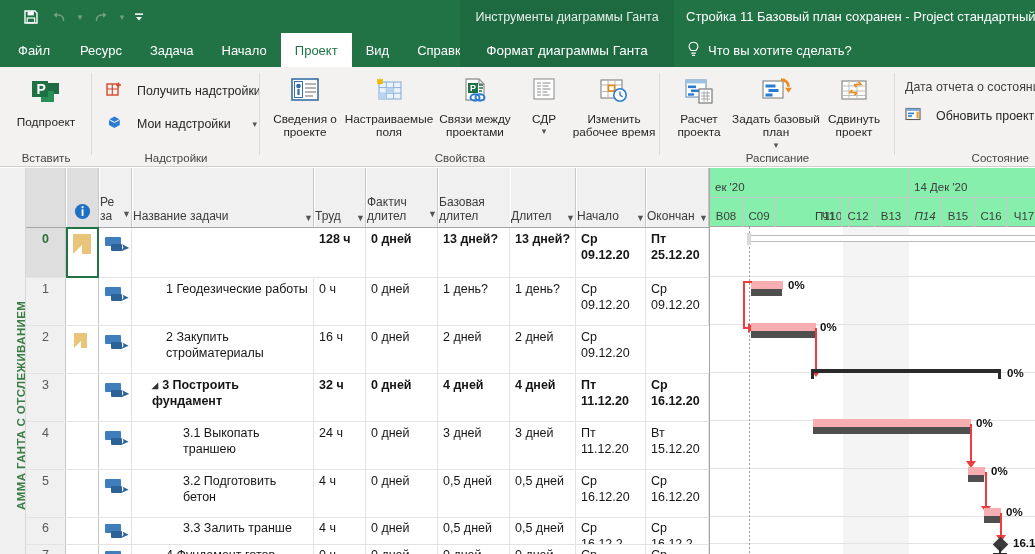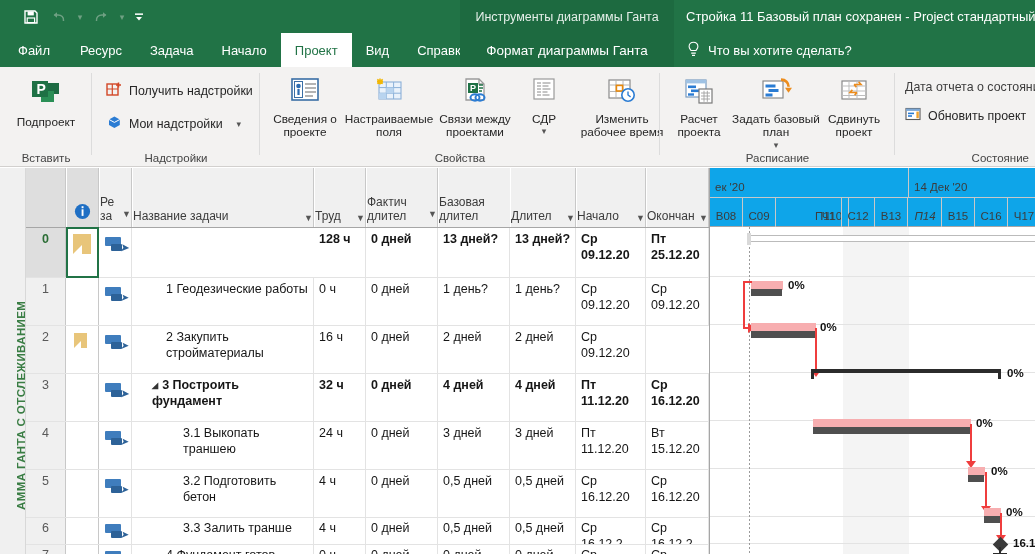--- a/index.html
+++ b/index.html
@@ -69,21 +69,21 @@
   .glabel {
     position:absolute; bottom:3px; left:0; width:100%; text-align:center;
     font-size:11.5px; color:#444; white-space:nowrap;
   }
   .bigbtn {
     position:absolute; display:flex; flex-direction:column; align-items:center;
     font-size:11.8px; color:#262626; text-align:center; line-height:1.16;
   }
   .bigbtn .ic { margin-bottom:3px; }
   .smbtn {
-    position:absolute; display:flex; align-items:center; gap:6px;
+    position:absolute; display:flex; align-items:center; gap:14px;
     font-size:12.4px; color:#262626; white-space:nowrap;
   }
   .caret-sm { font-size:9px; color:#555; }
 
   
   .viewbar {
     position:absolute; left:0; top:168px; width:26px; height:386px;
     background:#f0f0f0; border-right:1px solid #d8d8d8;
   }
   .viewbar span {
@@ -138,21 +138,21 @@
   .tmicon { position:relative; width:22px; height:14px; }
   .tmicon .b1 { position:absolute; left:0; top:0; width:16px; height:9px; background:#3f7dbd; border-radius:1px; }
   .tmicon .b2 { position:absolute; left:6px; top:7px; width:11px; height:7px; background:#2d6298; border-radius:1px; }
   .tmicon .ar { position:absolute; left:15px; top:6px; font-size:10px; color:#2d6298; line-height:1; }
 
   .tri { display:inline-block; font-size:8px; color:#333; margin-right:4px; vertical-align:middle; }
 
   
   .gantt { position:absolute; left:683px; top:0; width:326px; height:386px; background:#ffffff;
            border-left:1px solid #a6a6a6; overflow:hidden; }
-  .ghdr { position:absolute; left:0; top:0; width:326px; height:59px; background:#0ea5e9;
+  .ghdr { position:absolute; left:0; top:0; width:326px; height:59px; background:#86efac;
           border-bottom:1px solid #a6a6a6; }
   .gtier1 { position:absolute; left:0; top:0; width:326px; height:30px; border-bottom:1px solid #c8c8c8; }
   .gtier1 .wk { position:absolute; top:0; height:29px; font-size:11.5px; color:#3c3c3c;
                 padding:13px 0 0 5px; border-right:1px solid #c8c8c8; white-space:nowrap; }
   .gtier2 { position:absolute; left:0; top:30px; width:326px; height:29px; }
   .gtier2 .d {
     position:absolute; top:0; height:29px; width:33px;
     border-right:1px solid #c8c8c8;
     font-size:11.5px; color:#3c3c3c; text-align:center; padding-top:12px;
   }
@@ -326,21 +326,21 @@
       <div class="bigbtn" style="left:258px; top:9px; width:52px;text-align:right;">
         <span class="ic">
           <svg width="30" height="30" viewBox="0 0 30 30">
             <rect x="5" y="3" width="20" height="20" fill="#ffffff" stroke="#9a9a9a" stroke-width="1.2"></rect>
             <path d="M8 7h4M13.5 7h8M8 10h4M13.5 10h6M8 13h4M13.5 13h8M8 16h4M13.5 16h5M8 19h4M13.5 19h7" stroke="#8a8a8a" stroke-width="1"></path>
           </svg>
         </span>
         <span>СДР</span>
         <span class="caret-sm">▾</span>
       </div>
-      <div class="bigbtn" style="left:310px; top:9px; width:88px;margin-left:8px;">
+      <div class="bigbtn" style="left:310px; top:9px; width:88px;">
         <span class="ic">
           <svg width="34" height="30" viewBox="0 0 34 30">
             <rect x="4" y="4" width="21" height="18" fill="#ffffff" stroke="#8a8a8a" stroke-width="1.2"></rect>
             <path d="M4 9h21M11 4v18M18 4v18M4 15.5h21" stroke="#b6b6b6" stroke-width="1"></path>
             <rect x="11.4" y="9.4" width="6.2" height="5.6" fill="none" stroke="#e8890c" stroke-width="1.6"></rect>
             <circle cx="23" cy="19" r="6.2" fill="#ffffff" stroke="#2b7cd3" stroke-width="1.6"></circle>
             <path d="M23 15.4V19l2.6 1.8" stroke="#2b7cd3" stroke-width="1.4" fill="none"></path>
           </svg>
         </span>
         <span>Изменить рабочее время</span>

